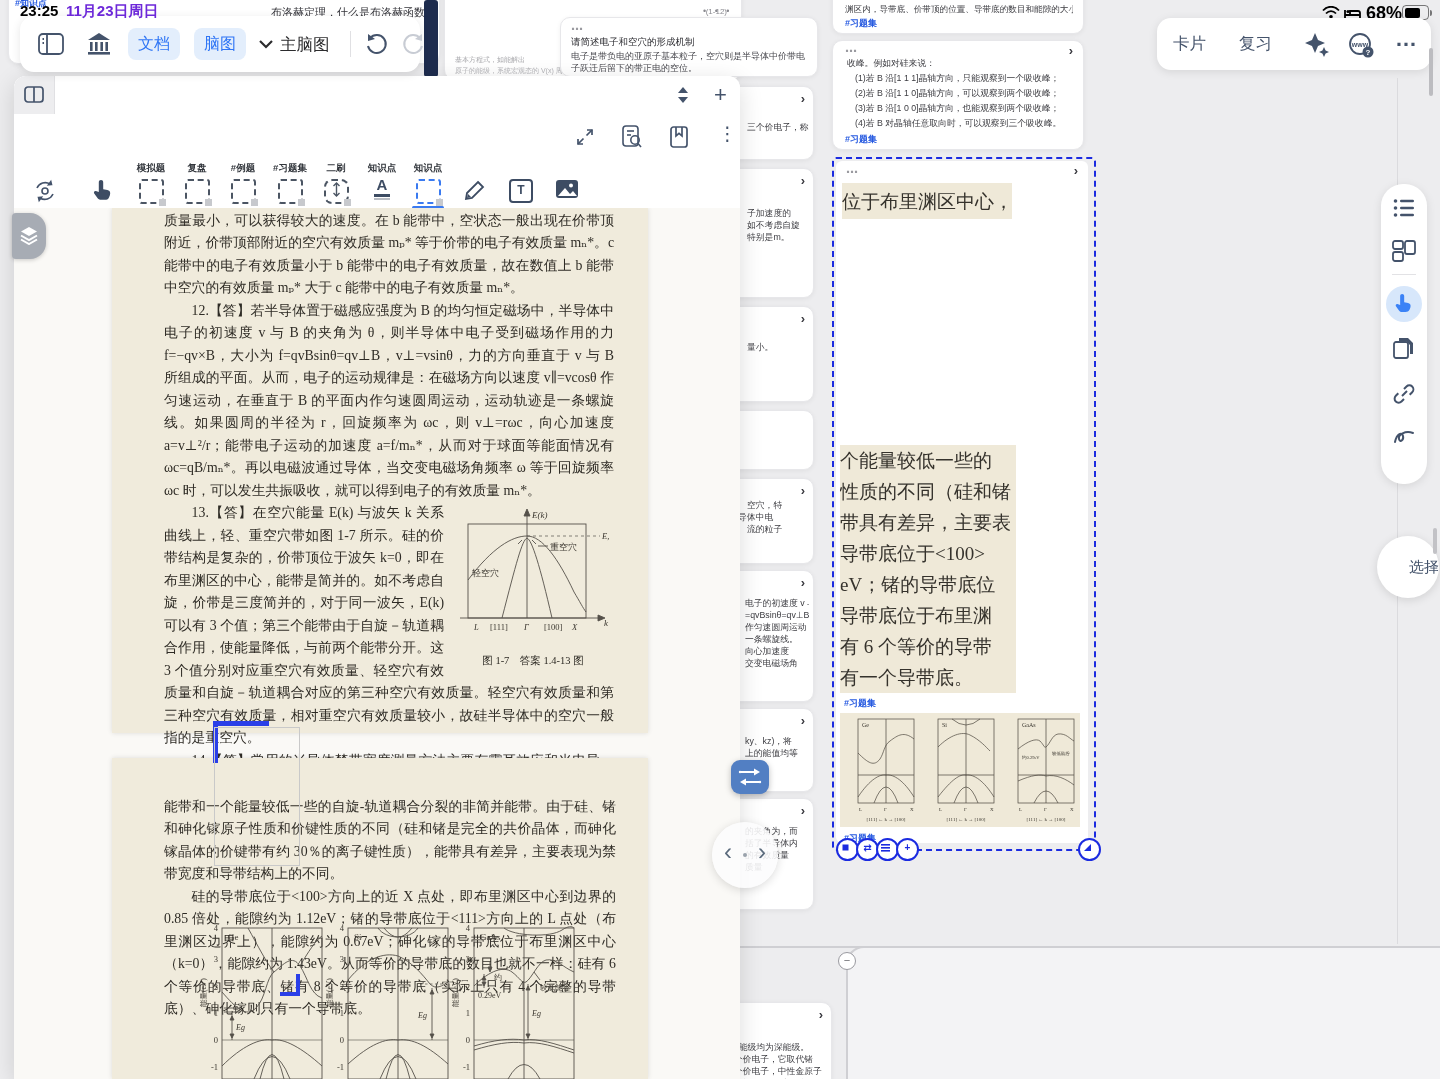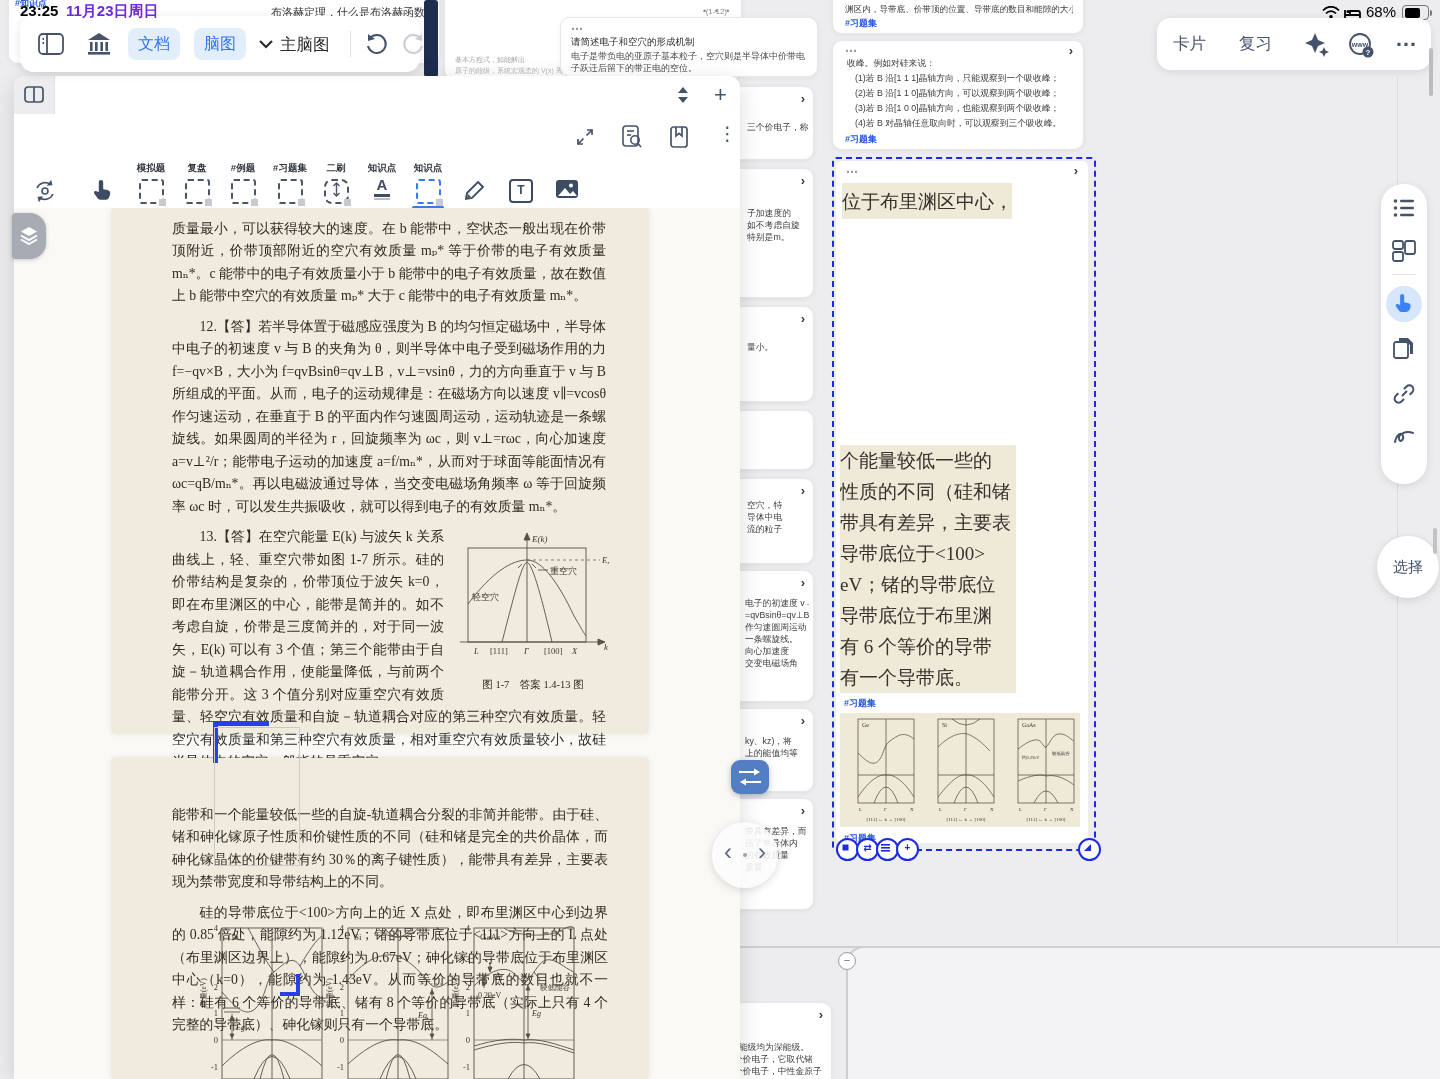--- a/index.html
+++ b/index.html
@@ -9,21 +9,21 @@
   .screen{position:relative;width:1440px;height:1079px;background:#ededef;overflow:hidden}
   .card{position:absolute;background:#fff;border:1px solid #e7e7ea;border-radius:10px;
         box-shadow:0 1px 5px rgba(0,0,0,.06)}
   .chev{position:absolute;color:#3a3a40;font-size:13px;font-weight:bold;line-height:12px}
   .more{position:absolute;color:#9a9aa0;font-size:12px;font-weight:bold;letter-spacing:1px;line-height:10px}
   .tag{position:absolute;color:#2458e0;font-size:9px;font-weight:bold}
   .mline{font-size:8.8px;color:#3d3d42;line-height:12px;white-space:nowrap;overflow:hidden}
   .serif{font-family:"Liberation Serif","DejaVu Serif",serif}
   .pagetext{font-family:"Liberation Serif","DejaVu Serif",serif;color:#2e2b25;
             font-size:13.8px;line-height:1.63;text-align:justify}
-  .pagetext p{margin:8px}
+  .pagetext p{margin:0}
   .indent{text-indent:2em}
   .toolbar{position:absolute;background:#fff;border-radius:14px;box-shadow:0 2px 10px rgba(0,0,0,.10)}
   .pill{position:absolute;border-radius:8px;background:#e3eefc;color:#3076f5;
         font-size:16px;text-align:center;line-height:32px}
   .tool{position:absolute;width:46px;text-align:center}
   .tool .lbl{font-size:9.5px;font-weight:bold;color:#32363c;display:block;height:14px}
   .dashedbox{position:relative;width:21px;height:21px;border:2px dashed #4b5563;border-radius:3px;margin:3px auto 0}
   .dashedbox .sq{position:absolute;right:-4px;bottom:-4px;width:7px;height:7px;background:#c7c9cd}
   .excerpt{position:absolute;background:#efe9d8;color:#35322c;overflow:hidden;white-space:nowrap;
            font-family:"Liberation Serif","DejaVu Serif",serif}
@@ -70,40 +70,40 @@
     <div class="mline abs" style="left:46px;top:62px;width:62px">特别是m。</div>
   </div>
   <div class="card" style="left:700px;top:306px;width:112px;height:94px">
     <div class="chev" style="right:8px;top:6px">›</div>
     <div class="mline abs" style="left:46px;top:34px;width:62px">量小。</div>
   </div>
   <div class="card" style="left:700px;top:410px;width:112px;height:58px"></div>
   <div class="card" style="left:700px;top:478px;width:112px;height:84px">
     <div class="chev" style="right:8px;top:6px">›</div>
     <div class="mline abs" style="left:46px;top:20px;width:62px">空穴，特</div>
-    <div class="mline abs" style="left:46px;top:32px;width:62px">导体中电</div>
+    <div class="mline abs" style="left:37px;top:32px;width:62px">导体中电</div>
     <div class="mline abs" style="left:46px;top:44px;width:62px">流的粒子</div>
   </div>
   <div class="card" style="left:700px;top:570px;width:112px;height:130px">
     <div class="chev" style="right:8px;top:6px">›</div>
     <div class="mline abs" style="left:44px;top:26px;width:64px">电子的初速度 v 与</div>
     <div class="mline abs" style="left:44px;top:38px;width:64px">=qvBsinθ=qv⊥B，</div>
     <div class="mline abs" style="left:44px;top:50px;width:64px">作匀速圆周运动</div>
     <div class="mline abs" style="left:44px;top:62px;width:64px">一条螺旋线。</div>
     <div class="mline abs" style="left:44px;top:74px;width:64px">向心加速度</div>
     <div class="mline abs" style="left:44px;top:86px;width:64px">交变电磁场角</div>
   </div>
   <div class="card" style="left:700px;top:708px;width:112px;height:82px">
     <div class="chev" style="right:8px;top:6px">›</div>
     <div class="mline abs" style="left:44px;top:26px;width:64px">ky、kz)，将</div>
     <div class="mline abs" style="left:44px;top:38px;width:64px">上的能值均等</div>
   </div>
   <div class="card" style="left:700px;top:798px;width:112px;height:110px">
     <div class="chev" style="right:8px;top:6px">›</div>
-    <div class="mline abs" style="left:44px;top:26px;width:64px">带具有差异，而</div>
+    <div class="mline abs" style="left:44px;top:26px;width:64px">的夹角为，而</div>
     <div class="mline abs" style="left:44px;top:38px;width:64px">括了半导体内</div>
     <div class="mline abs" style="left:44px;top:50px;width:64px">的有效质量</div>
     <div class="mline abs" style="left:44px;top:62px;width:64px">质量</div>
   </div>
   <div class="card" style="left:712px;top:1002px;width:118px;height:90px">
     <div class="chev" style="right:8px;top:6px">›</div>
     <div class="mline abs" style="left:12px;top:38px;width:98px">4个能级均为深能级。</div>
     <div class="mline abs" style="left:12px;top:50px;width:98px">一个价电子，它取代锗</div>
     <div class="mline abs" style="left:12px;top:62px;width:98px">三个价电子，中性金原子</div>
     <div class="mline abs" style="left:12px;top:74px;width:98px">施主能级ED，中性金原</div>
@@ -564,21 +564,21 @@
   <div class="abs" style="left:66px;top:2px;font-size:15px;font-weight:bold;color:#6d28d9">11月23日周日</div>
   <svg class="abs" style="left:1322px;top:6px" width="18" height="13" viewBox="0 0 18 13">
     <path d="M1,4.5 C5.5,-0.5 12.5,-0.5 17,4.5" fill="none" stroke="#000" stroke-width="1.8"></path>
     <path d="M4,7.5 C7,4.3 11,4.3 14,7.5" fill="none" stroke="#000" stroke-width="1.8"></path>
     <circle cx="9" cy="10.8" r="1.8" fill="#000"></circle>
   </svg>
   <svg class="abs" style="left:1344px;top:6px" width="17" height="13" viewBox="0 0 17 13">
     <path d="M1,12 v-8 M1,9 h15 M16,12 v-5 q0,-2 -2,-2 h-8 v4" fill="none" stroke="#000" stroke-width="1.8"></path>
     <circle cx="4" cy="5.5" r="1.6" fill="#000"></circle>
   </svg>
-  <div class="abs" style="left:1366px;top:3px;font-size:15px;font-weight:normal;color:#000">68%</div>
+  <div class="abs" style="left:1366px;top:3px;font-size:18px;font-weight:bold;color:#000">68%</div>
   <div class="abs" style="left:1402px;top:5px;width:25px;height:13px;border:1.5px solid rgba(0,0,0,.5);border-radius:4px">
     <div class="abs" style="left:1.5px;top:1.5px;width:15px;height:10px;background:#000;border-radius:2px"></div>
     <div class="abs" style="left:26.5px;top:3.5px;width:2px;height:6px;background:rgba(0,0,0,.5);border-radius:0 2px 2px 0"></div>
   </div>
 
   <div class="toolbar" style="left:1157px;top:18px;width:274px;height:52px">
     <div class="abs" style="left:16px;top:15px;font-size:16.5px;color:#44536b">卡片</div>
     <div class="abs" style="left:82px;top:15px;font-size:16.5px;color:#44536b">复习</div>
     <svg class="abs" style="left:146px;top:13px" width="28" height="28" viewBox="0 0 28 28">
       <path d="M12,2 L15,9 22,12 15,15 12,22 9,15 2,12 9,9 z" fill="#44536b"></path>
@@ -629,16 +629,16 @@
           <path d="M10,14 L15,9"></path>
           <path d="M12,7 l2.5,-2.5 a4,4 0 0 1 5.7,5.7 L17.7,12.7"></path>
           <path d="M12,17 l-2.5,2.5 a4,4 0 0 1 -5.7,-5.7 L6.3,11.3"></path>
         </g>
     </svg>
     <svg class="abs" style="left:12px;top:242px" width="22" height="22" viewBox="0 0 22 22">
       <path d="M2,16 C4,7 9,6 10,10 C11,14 7,17 6,13 C5,9 12,4 20,7" fill="none" stroke="#44536b" stroke-width="2" stroke-linecap="round"></path>
     </svg>
   </div>
 
-  <div class="abs" style="left:1377px;top:536px;width:62px;height:62px;border-radius:50%;background:#fff;box-shadow:0 2px 10px rgba(0,0,0,.12);text-align:center;line-height:62px;font-size:15px;color:#44536b">选择</div>
+  <div class="abs" style="left:1377px;top:536px;width:62px;height:62px;border-radius:50%;background:#fff;box-shadow:0 2px 10px rgba(0,0,0,.12);text-align:right;line-height:62px;font-size:15px;color:#44536b">选择</div>
   <div class="abs" style="left:1433px;top:528px;width:4px;height:26px;background:#c2c2c6;border-radius:2px"></div>
 
 </div>
 
 </body></html>

